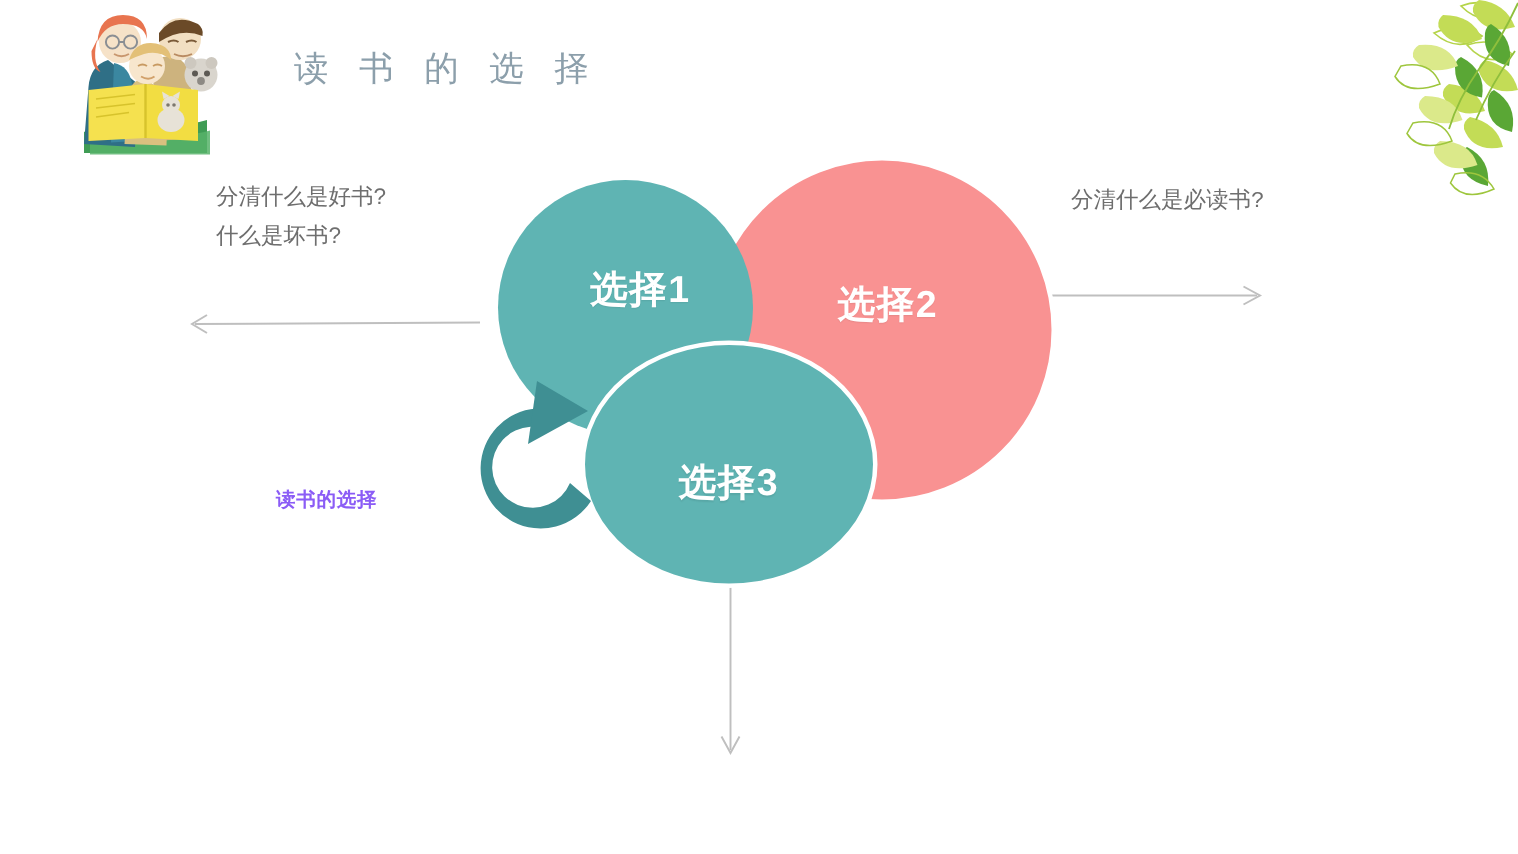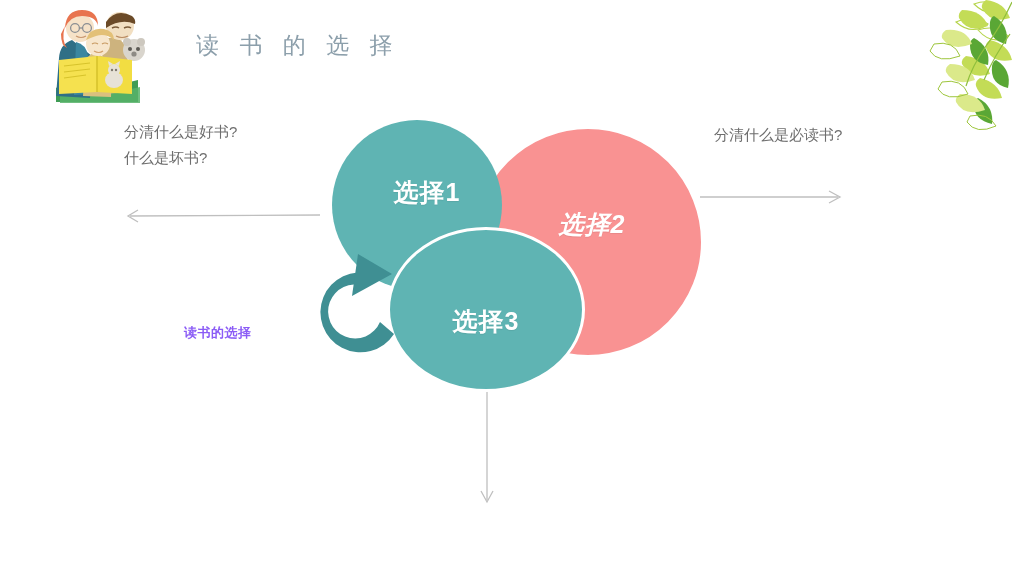--- a/index.html
+++ b/index.html
@@ -67,28 +67,27 @@
     width: 170px;
     height: 170px;
     background: #5fb4b3;
     z-index: 3;
   }
   #circle-1 .circle-label {
     transform: translate(10px, -13px);
   }
   #circle-2 {
     left: 472px;
-    top: 126px;
+    top: 104px;
     width: 232px;
     height: 232px;
     background: #f99292;
     border: 3px solid #ffffff;
     box-sizing: border-box;
     z-index: 2;
-    font-style: italic;
   }
   #circle-2 .circle-label {
     transform: translate(4px, -18px);
   }
   #circle-3 {
     left: 387px;
     top: 227px;
     width: 198px;
     height: 165px;
     background: #5fb4b3;
@@ -124,26 +123,27 @@
 
   
   .callout {
     position: absolute;
     color: #6e6e6e;
     font-size: 15px;
     line-height: 26px;
     white-space: nowrap;
   }
   #callout-left {
-    left: 124px;
+    left: 144px;
     top: 119px;
   }
   #callout-right {
     left: 714px;
     top: 122px;
+    font-family: Liberation Mono, monospace;
   }
   #callout-bottom {
     left: 500px;
     top: 404px;
   }
 
   
   .connector {
     position: absolute;
     z-index: 1;

